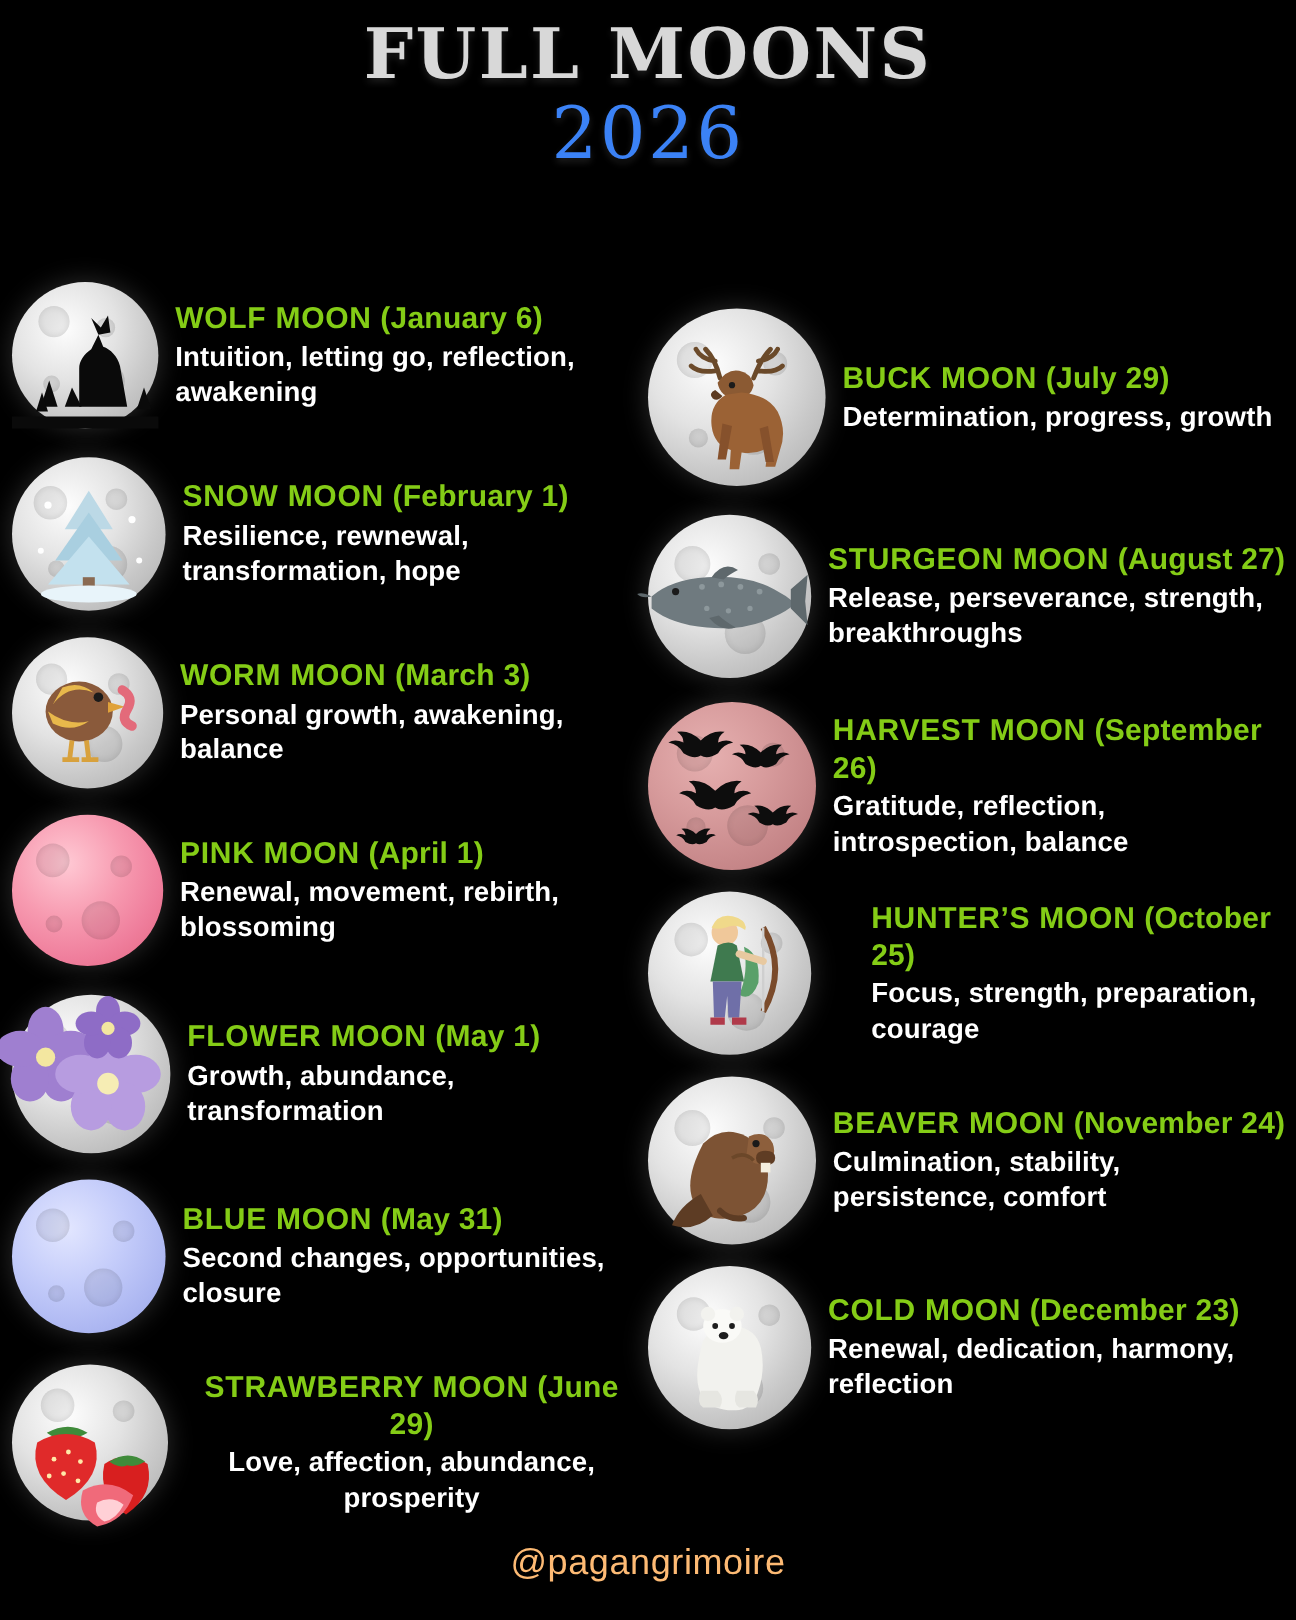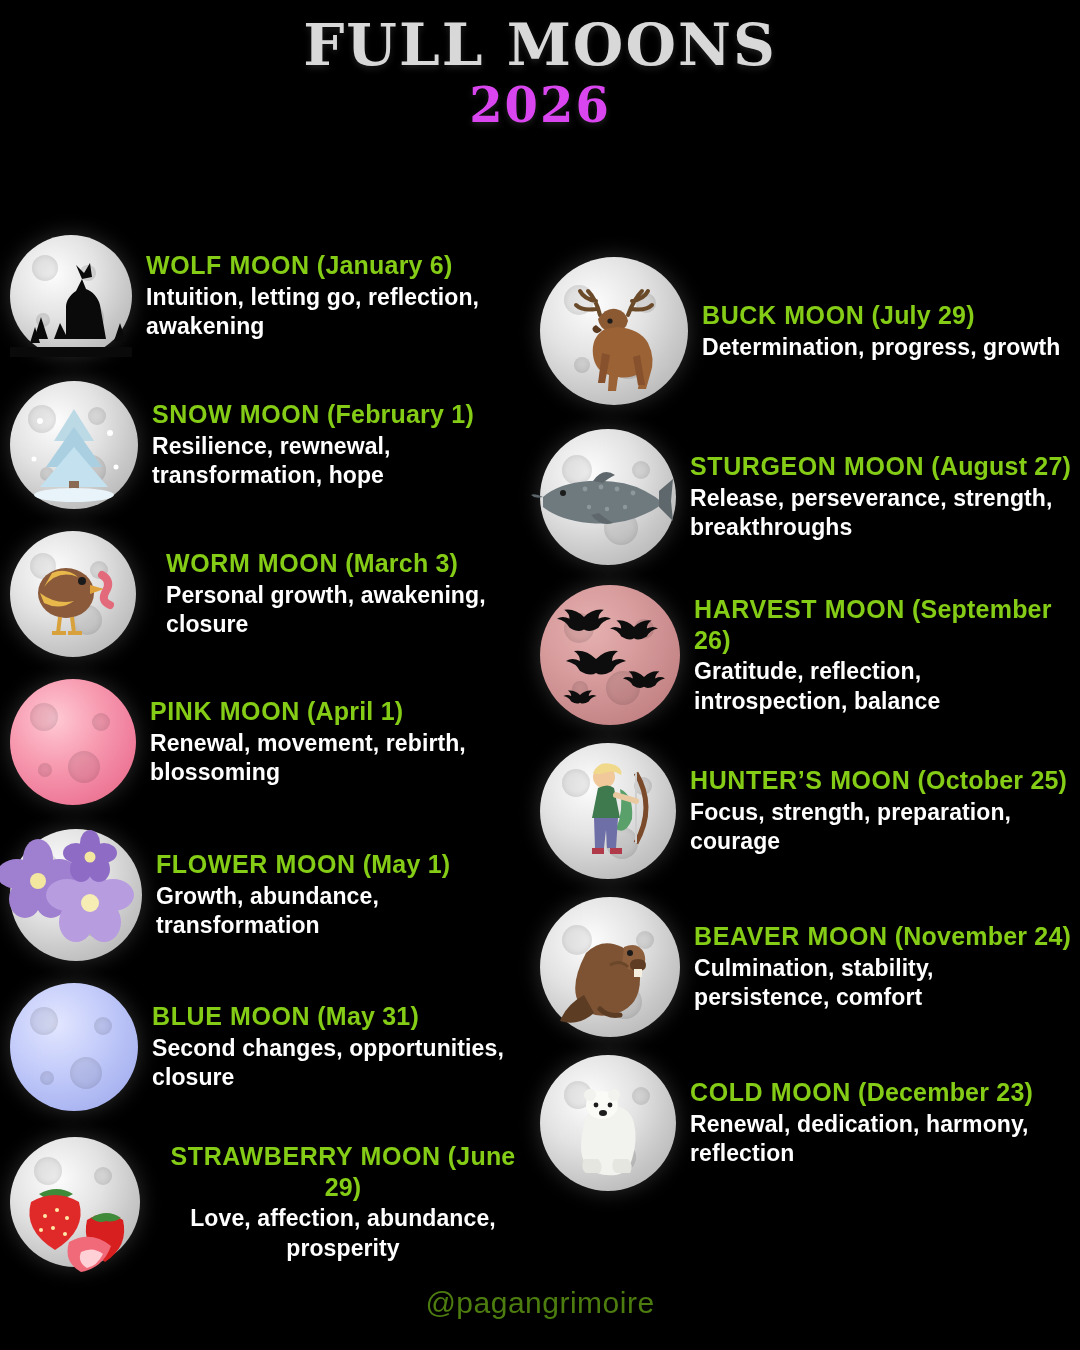--- a/index.html
+++ b/index.html
@@ -29,24 +29,24 @@
     font-family: "DejaVu Serif", "Liberation Serif", serif;
     font-weight: 700;
     font-size: 58px;
     letter-spacing: 2px;
     color: #d8d8d8;
     line-height: 1.0;
     text-shadow: 0 3px 6px rgba(255,255,255,0.12);
   }
   .title-year {
     font-family: "DejaVu Serif", "Liberation Serif", serif;
-    font-weight: 700;
-    font-size: 48px;
+    font-weight: 400;
+    font-size: 60px;
     letter-spacing: 2px;
-    color: #d946ef;
+    color: #3b82f6;
     line-height: 1.15;
     margin-top: 4px;
     text-shadow: 0 3px 6px rgba(255,255,255,0.12);
   }
 
   
   .columns {
     position: absolute;
     top: 235px;
     left: 0;
@@ -133,21 +133,21 @@
   }
 
   .footer {
     position: absolute;
     left: 0;
     bottom: 30px;
     width: 1080px;
     text-align: center;
     font-size: 30px;
     font-weight: 400;
-    color: #4d7c0f;
+    color: #fdba74;
     letter-spacing: 0.5px;
   }
 </style>
 </head>
 <body>
 
 <div class="poster">
 
   <div class="header">
     <div class="title-main">FULL MOONS</div>
@@ -215,21 +215,21 @@
         </div>
         <div class="text">
           <div class="moon-name">
             <span class="mn">SNOW MOON</span>
             <span>(February 1)</span>
           </div>
           <div class="moon-keywords">Resilience, rewnewal, transformation, hope</div>
         </div>
       </div>
 
-      <div class="entry" style="margin-top:22px;gap:16px;">
+      <div class="entry" style="margin-top:22px;">
         <div class="moon-wrap">
           <div class="moon gray" style="width:126px;height:126px;">
             <div class="crater" style="width:26px;height:26px;left:20px;top:22px;"></div>
             <div class="crater" style="width:18px;height:18px;left:80px;top:30px;"></div>
             <div class="crater" style="width:30px;height:30px;left:62px;top:74px;"></div>
           </div>
           <div class="art">
             <svg width="126" height="126" viewBox="0 0 126 126">
               <g>
                 <ellipse cx="56" cy="62" rx="28" ry="25" fill="#8a5a3b"></ellipse>
@@ -242,21 +242,21 @@
                 <path d="M92 44 q10 6 4 16 q-6 10 4 14" stroke="#e36a7a" stroke-width="8" fill="none" stroke-linecap="round"></path>
               </g>
             </svg>
           </div>
         </div>
         <div class="text">
           <div class="moon-name">
             <span class="mn">WORM MOON</span>
             <span>(March  3)</span>
           </div>
-          <div class="moon-keywords">Personal growth, awakening, closure</div>
+          <div class="moon-keywords">Personal growth, awakening, balance</div>
         </div>
       </div>
 
       <div class="entry" style="margin-top:22px;">
         <div class="moon-wrap">
           <div class="moon pink" style="width:126px;height:126px;">
             <div class="crater" style="width:28px;height:28px;left:20px;top:24px;"></div>
             <div class="crater" style="width:18px;height:18px;left:82px;top:34px;"></div>
             <div class="crater" style="width:32px;height:32px;left:58px;top:72px;"></div>
             <div class="crater" style="width:14px;height:14px;left:28px;top:84px;"></div>
@@ -490,21 +490,21 @@
         </div>
         <div class="text">
           <div class="moon-name">
             <span class="mn">HARVEST MOON</span>
             <span>(September 26)</span>
           </div>
           <div class="moon-keywords">Gratitude, reflection, introspection, balance</div>
         </div>
       </div>
 
-      <div class="entry" style="margin-top:18px;">
+      <div class="entry" style="margin-top:18px;gap:36px;">
         <div class="moon-wrap">
           <div class="moon gray" style="width:136px;height:136px;">
             <div class="crater" style="width:28px;height:28px;left:22px;top:26px;"></div>
             <div class="crater" style="width:18px;height:18px;left:94px;top:34px;"></div>
             <div class="crater" style="width:32px;height:32px;left:66px;top:84px;"></div>
           </div>
           <div class="art">
             <svg width="136" height="136" viewBox="0 0 136 136">
               <g>
                 <path d="M96 30 q20 34 0 70" stroke="#7a4a2a" stroke-width="5" fill="none"></path>

